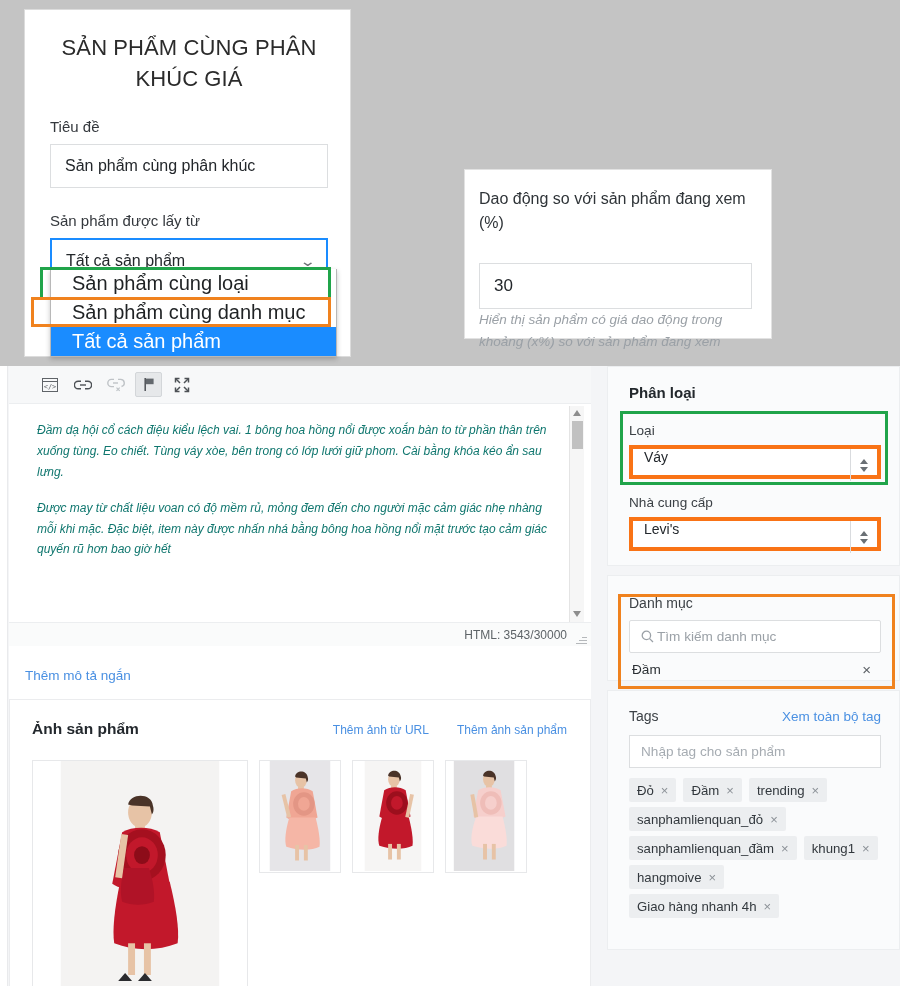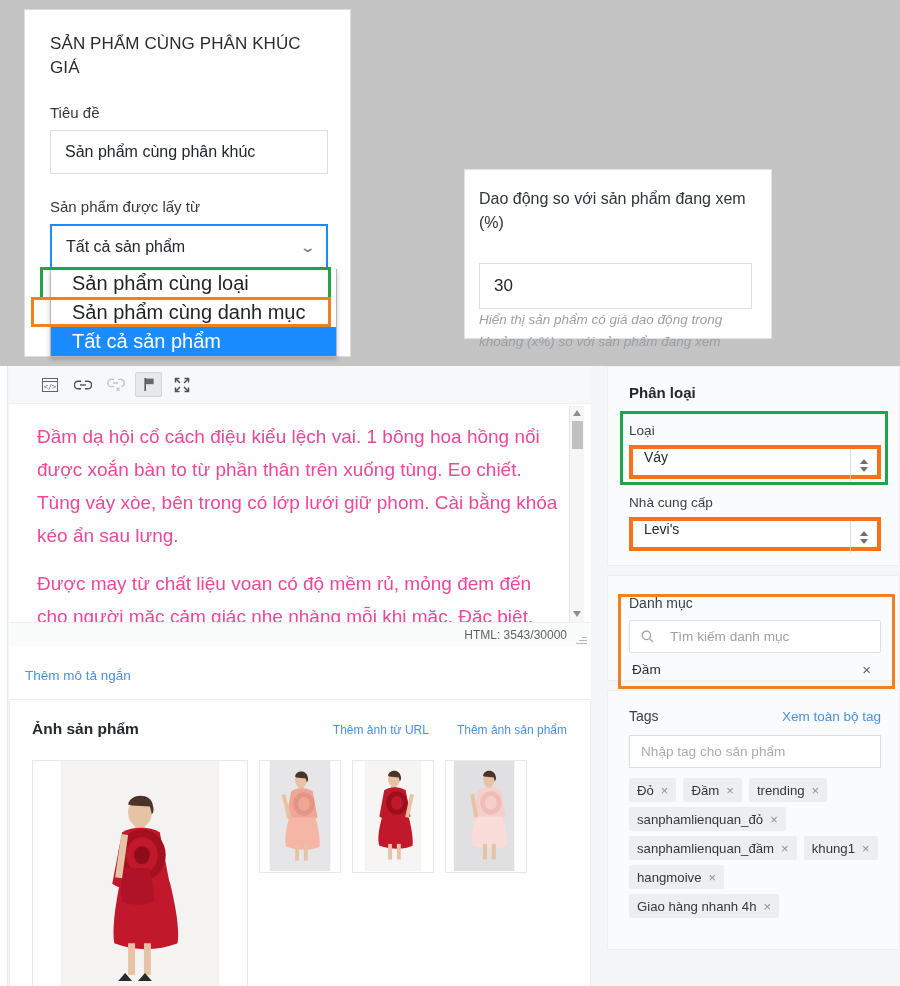--- a/index.html
+++ b/index.html
@@ -17,22 +17,23 @@
     background: #c4c4c4;
   }
 
   
   .widget-card {
     position: absolute; left: 24px; top: 9px; width: 327px; height: 348px;
     background: #ffffff; border: 1px solid #dcdcdc;
     padding: 22px 22px 0 25px;
   }
   .widget-title {
-    font-size: 17px; color: #2b2b2b; line-height: 1.42;
+    font-size: 22px; color: #2b2b2b; line-height: 1.42;
     letter-spacing: .1px;
+    text-align: center;
   }
   .field-label {
     font-size: 15px; color: #34383d; margin-top: 24px; margin-bottom: 9px;
   }
   .text-box {
     height: 44px; border: 1px solid #dcdee0; background: #fff;
     display: flex; align-items: center; padding: 0 14px;
     font-size: 16px; color: #23272b;
   }
   .select-box {
@@ -99,21 +100,21 @@
   .tb-btn {
     width: 27px; height: 25px; display: flex; align-items: center; justify-content: center;
     border-radius: 2px;
   }
   .tb-btn.active { background: #e6e8ea; border: 1px solid #d3d6d9; }
   .editor-body {
     position: relative; height: 218px; padding: 16px 30px 0 28px;
     overflow: hidden;
   }
   .editor-body p {
-    font-size: 19px; color: #ec4899; line-height: 1.74; margin-bottom: 15px;
+    font-size: 12px; color: #0f766e; line-height: 1.74; margin-bottom: 15px; font-style: italic;
   }
   .editor-vscroll {
     position: absolute; right: 7px; top: 2px; width: 15px; height: 216px;
     background: #f6f6f6; border-left: 1px solid #e4e4e4;
   }
   .vs-arrow { position: absolute; left: 3px; width: 0; height: 0; }
   .vs-up { top: 4px; border-left: 4.5px solid transparent; border-right: 4.5px solid transparent; border-bottom: 6px solid #8d8d8d; }
   .vs-down { bottom: 5px; border-left: 4.5px solid transparent; border-right: 4.5px solid transparent; border-top: 6px solid #8d8d8d; }
   .vs-thumb { position: absolute; left: 2px; top: 15px; width: 11px; height: 28px; background: #c1c1c1; }
 
@@ -169,21 +170,21 @@
   }
   .sel-native .stepper {
     width: 27px; height: 32px; border-left: 1px solid #d9dbde;
     display: flex; flex-direction: column; align-items: center; justify-content: center; gap: 3px;
   }
   .tri-u { width: 0; height: 0; border-left: 4px solid transparent; border-right: 4px solid transparent; border-bottom: 5px solid #6a7075; }
   .tri-d { width: 0; height: 0; border-left: 4px solid transparent; border-right: 4px solid transparent; border-top: 5px solid #6a7075; }
 
   .search-box {
     height: 33px; border: 1px solid #dcdee0; background: #fff; border-radius: 2px;
-    display: flex; align-items: center; gap: 16px; padding-left: 11px;
+    display: flex; align-items: center; gap: 3px; padding-left: 11px;
     font-size: 13.6px; color: #9ba1a7;
   }
   .chip-row {
     height: 33px; display: flex; align-items: center; justify-content: space-between;
     font-size: 13.6px; color: #2b3034; padding: 0 4px 0 3px;
   }
   .chip-x { color: #5c6166; font-size: 15px; padding: 0 6px; }
 
   .tags-head { display: flex; align-items: flex-end; justify-content: space-between; }
   .tag-input {

